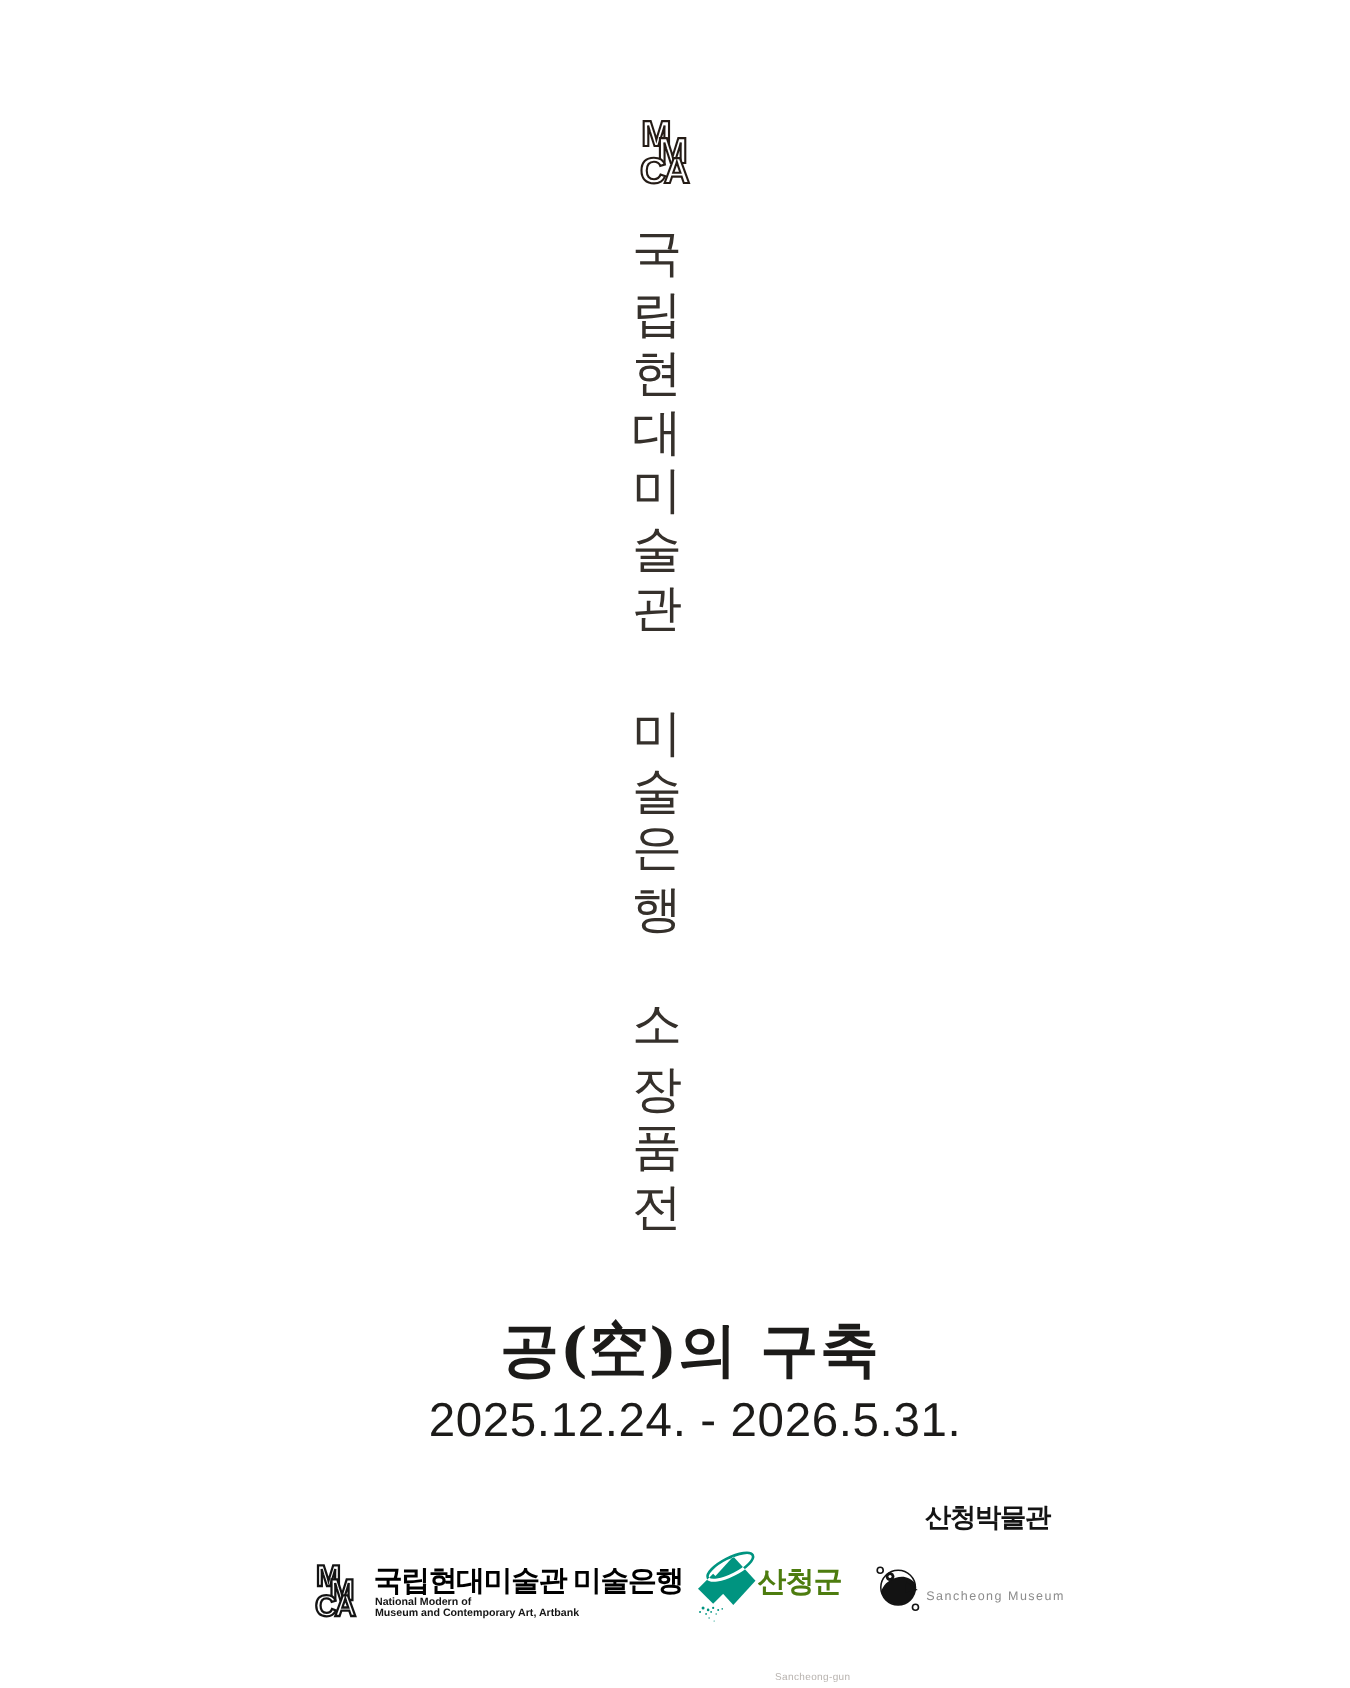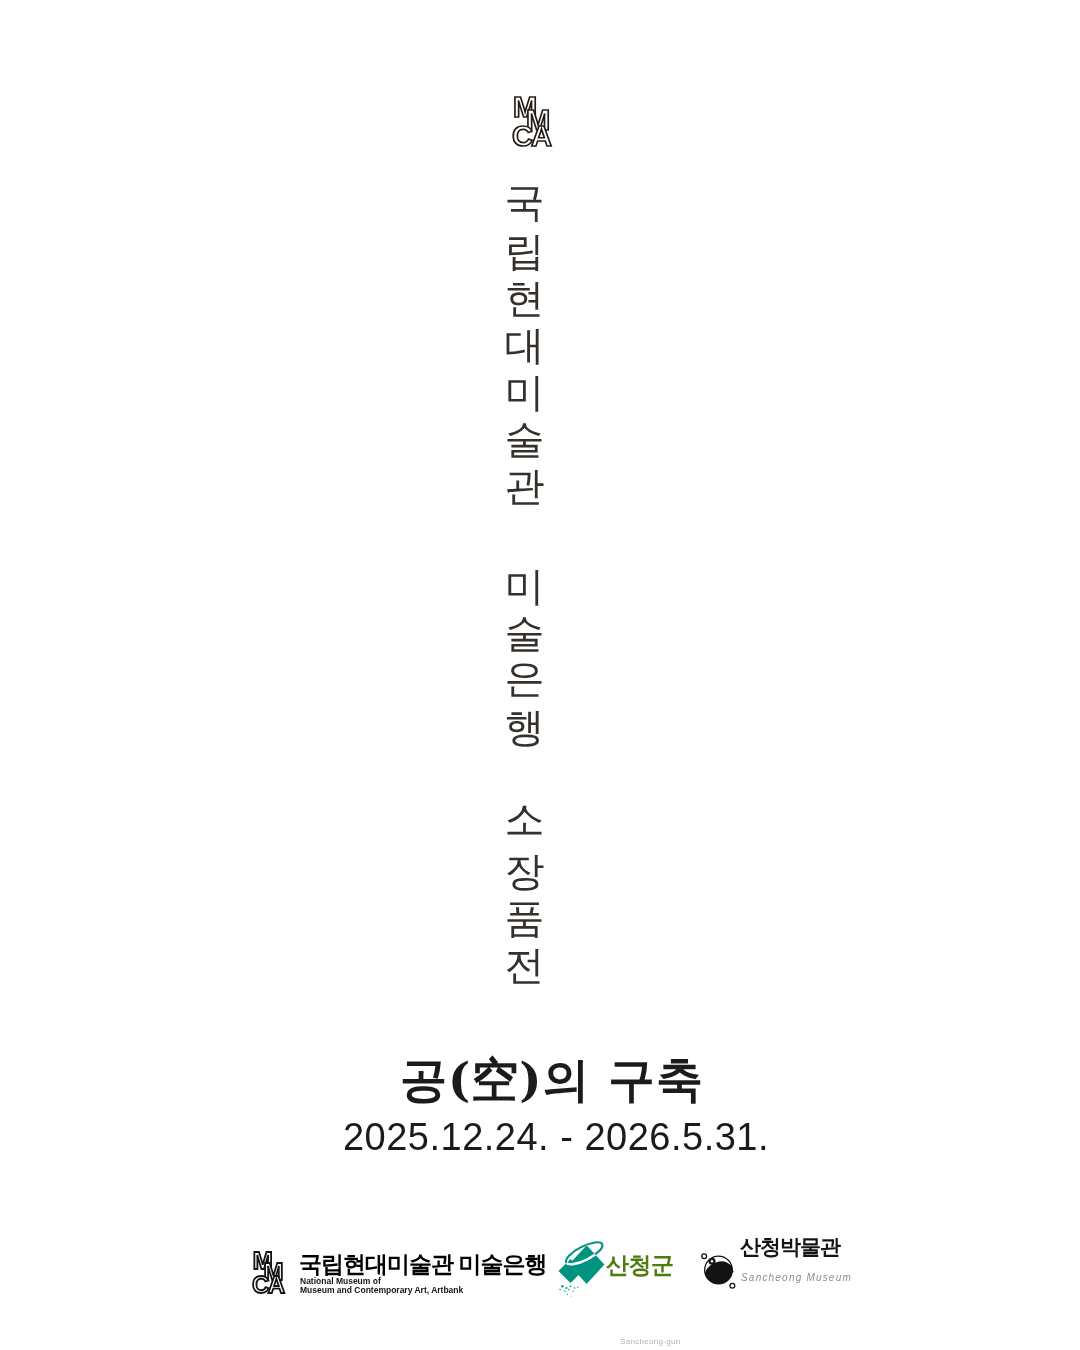--- a/index.html
+++ b/index.html
@@ -96,29 +96,28 @@
   }
   .f-sg-en {
     position: absolute; left: 608px; top: 1337px;
     font-size: 8px; letter-spacing: 0.3px;
     color: #b7b2ae;
     margin-left: 12px;
   }
 
   .f-sm-mark { left: 700px; top: 1245px; width: 37px; height: 52px; }
   .f-sm-kr {
-    position: absolute; left: 740px; top: 1233px;
+    position: absolute; left: 740px; top: 1200px;
     font-size: 21px; font-weight: 700; letter-spacing: -1px;
     color: #141414;
   }
   .f-sm-en {
     position: absolute; left: 741px; top: 1272px;
     font-size: 10px; letter-spacing: 1.2px;
     color: #8c8c8c;
-    font-style: italic;
   }
 </style>
 </head>
 <body>
 
 <div class="poster">
 
   <div class="top-logo">
     <svg viewBox="0 0 46 54" xmlns="http://www.w3.org/2000/svg">
       <g class="logo-letters" font-size="29" fill="#ffffff" stroke-width="1.7" stroke="#241b15">
@@ -147,21 +146,21 @@
           <g class="logo-letters" font-size="29" fill="#ffffff" stroke-width="2.2" stroke="#131313">
             <text x="1" y="23">M</text>
             <text x="14" y="36">M</text>
             <text x="0" y="52">C</text>
             <text x="19" y="52">A</text>
           </g>
         </svg>
       </div>
       <div class="f-mmca-kr">국립현대미술관 미술은행</div>
       <div class="f-mmca-en">
-        <div>National Museum of</div>
+        <div>National Modern of</div>
         <div>Museum and Contemporary Art, Artbank</div>
       </div>
     </div>
 
     <div>
       <div class="f-logo f-sg-mark">
         <svg viewBox="0 0 62 76" xmlns="http://www.w3.org/2000/svg">
           <defs>
             <clipPath id="sg-clip">
               <path d="M18,23 L33,38 L18,53 L3,38 Z"></path>

